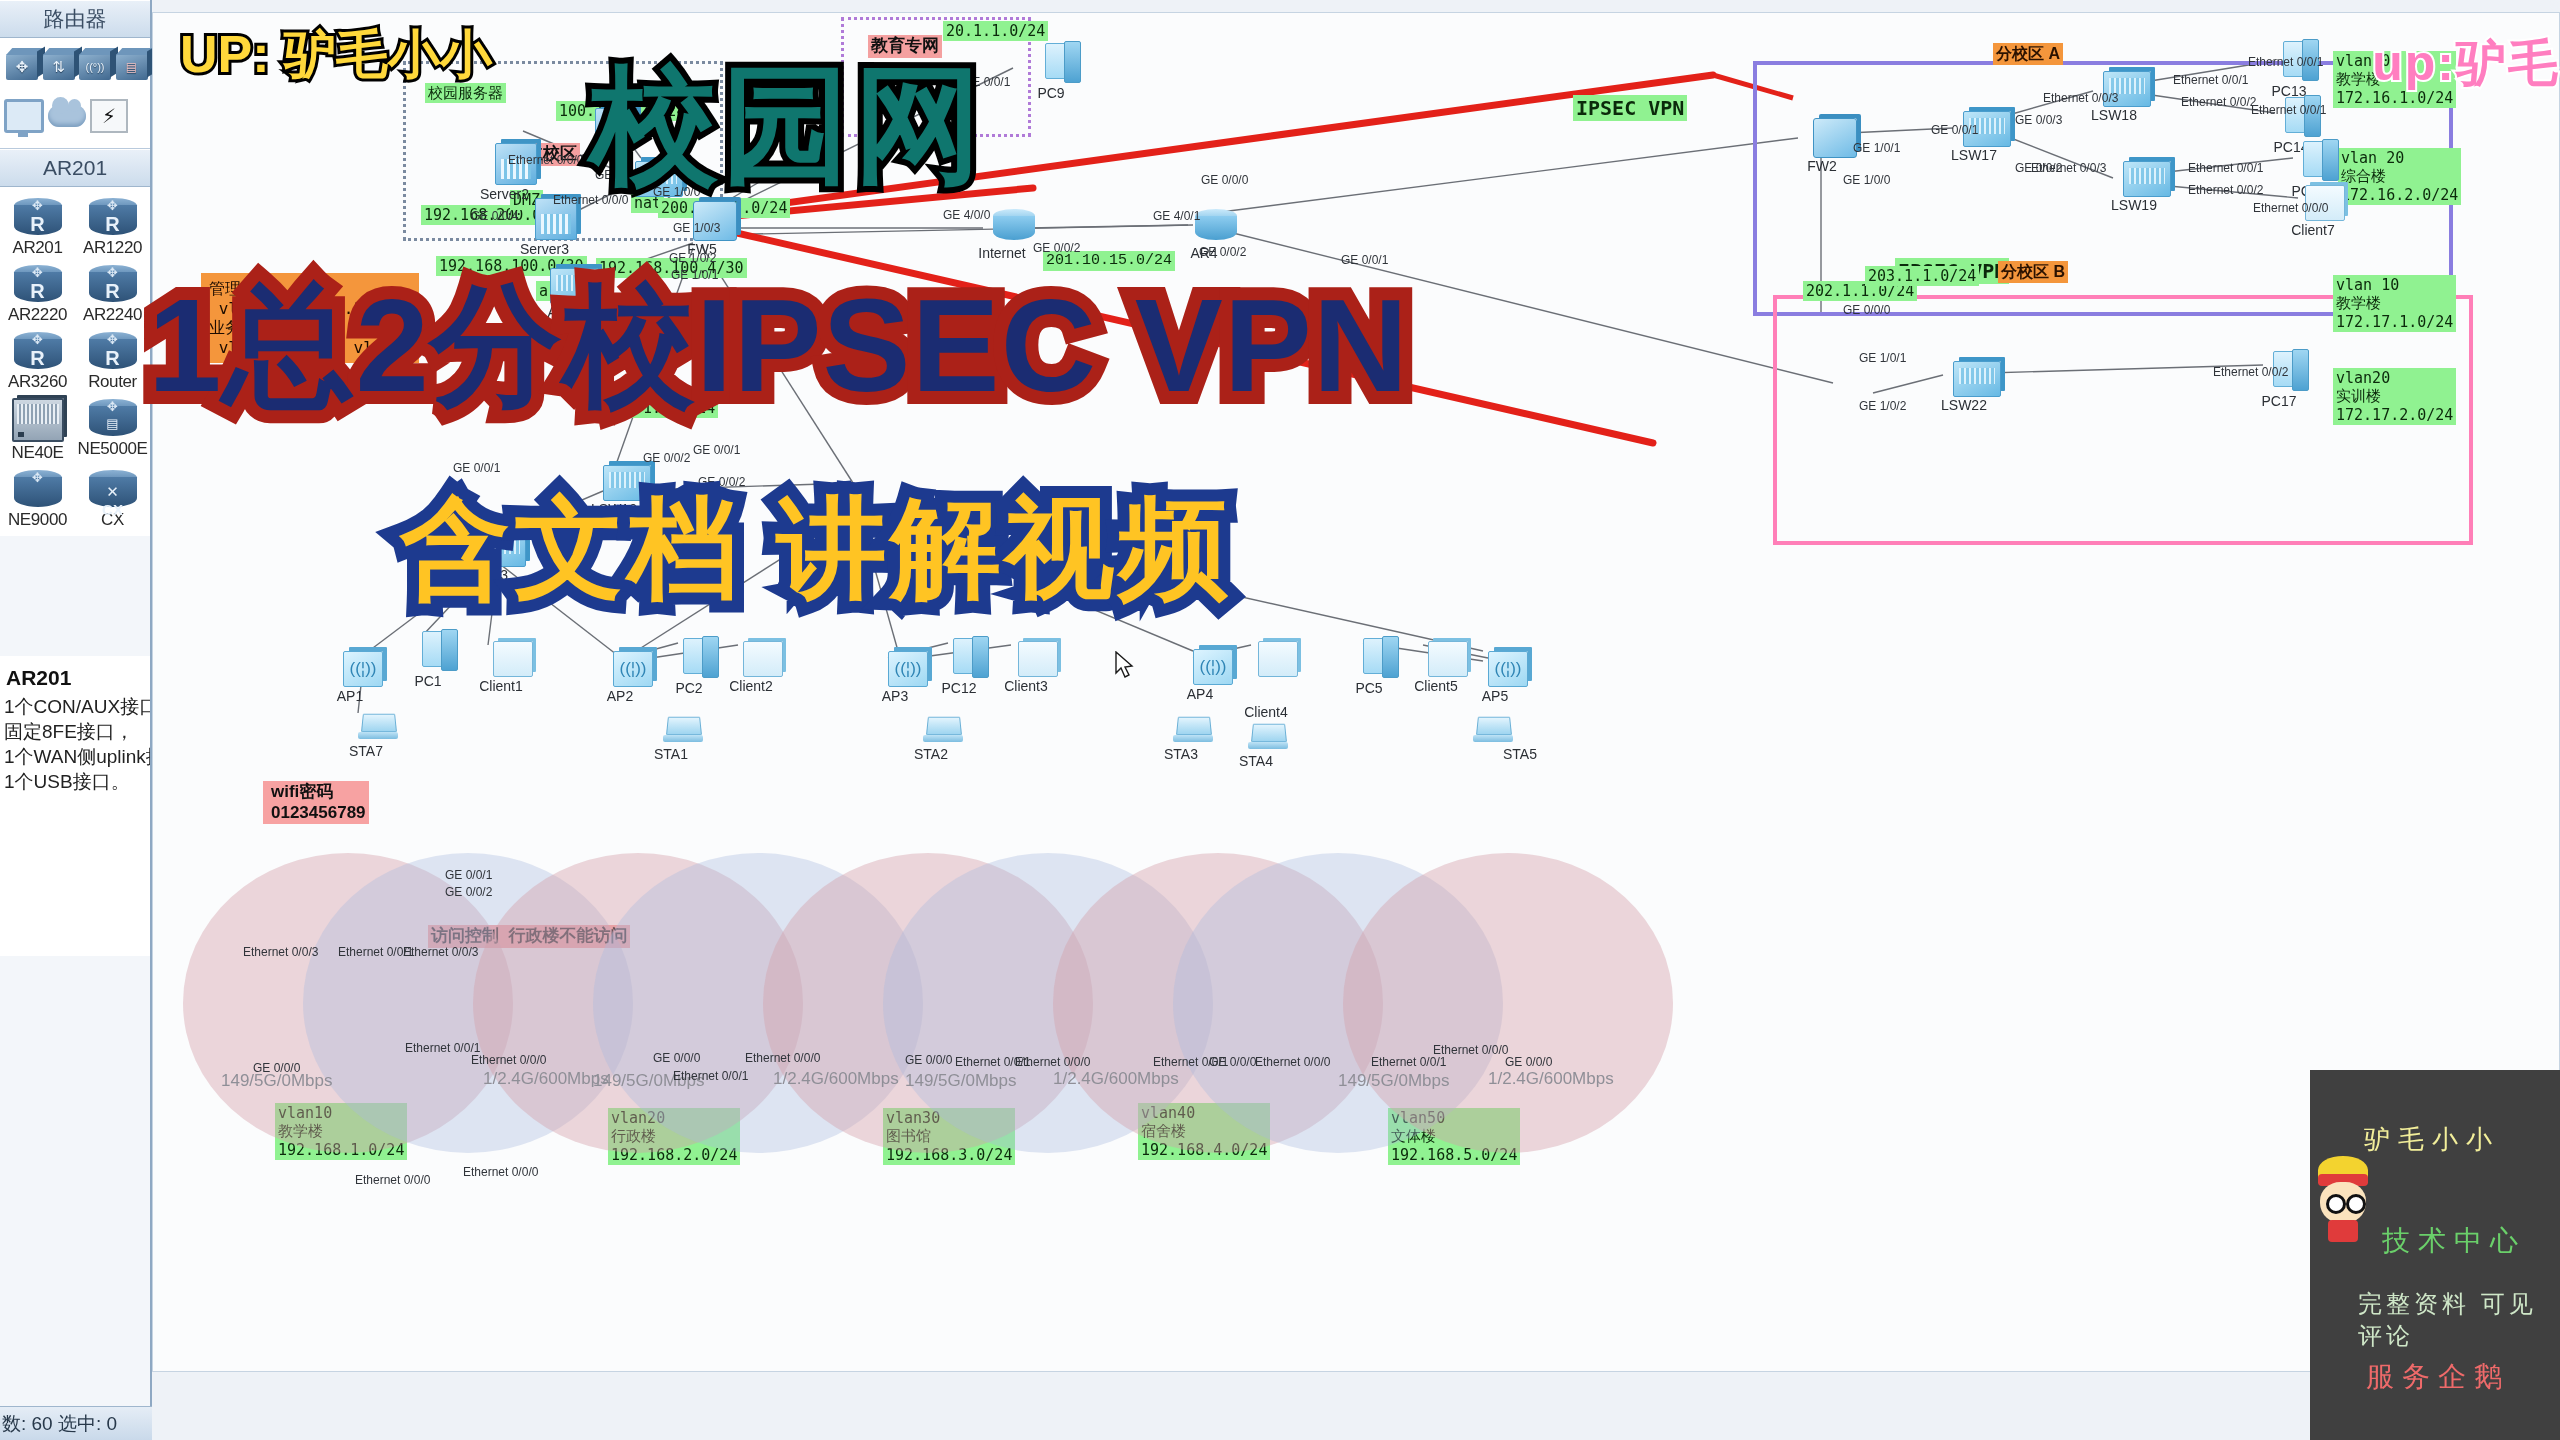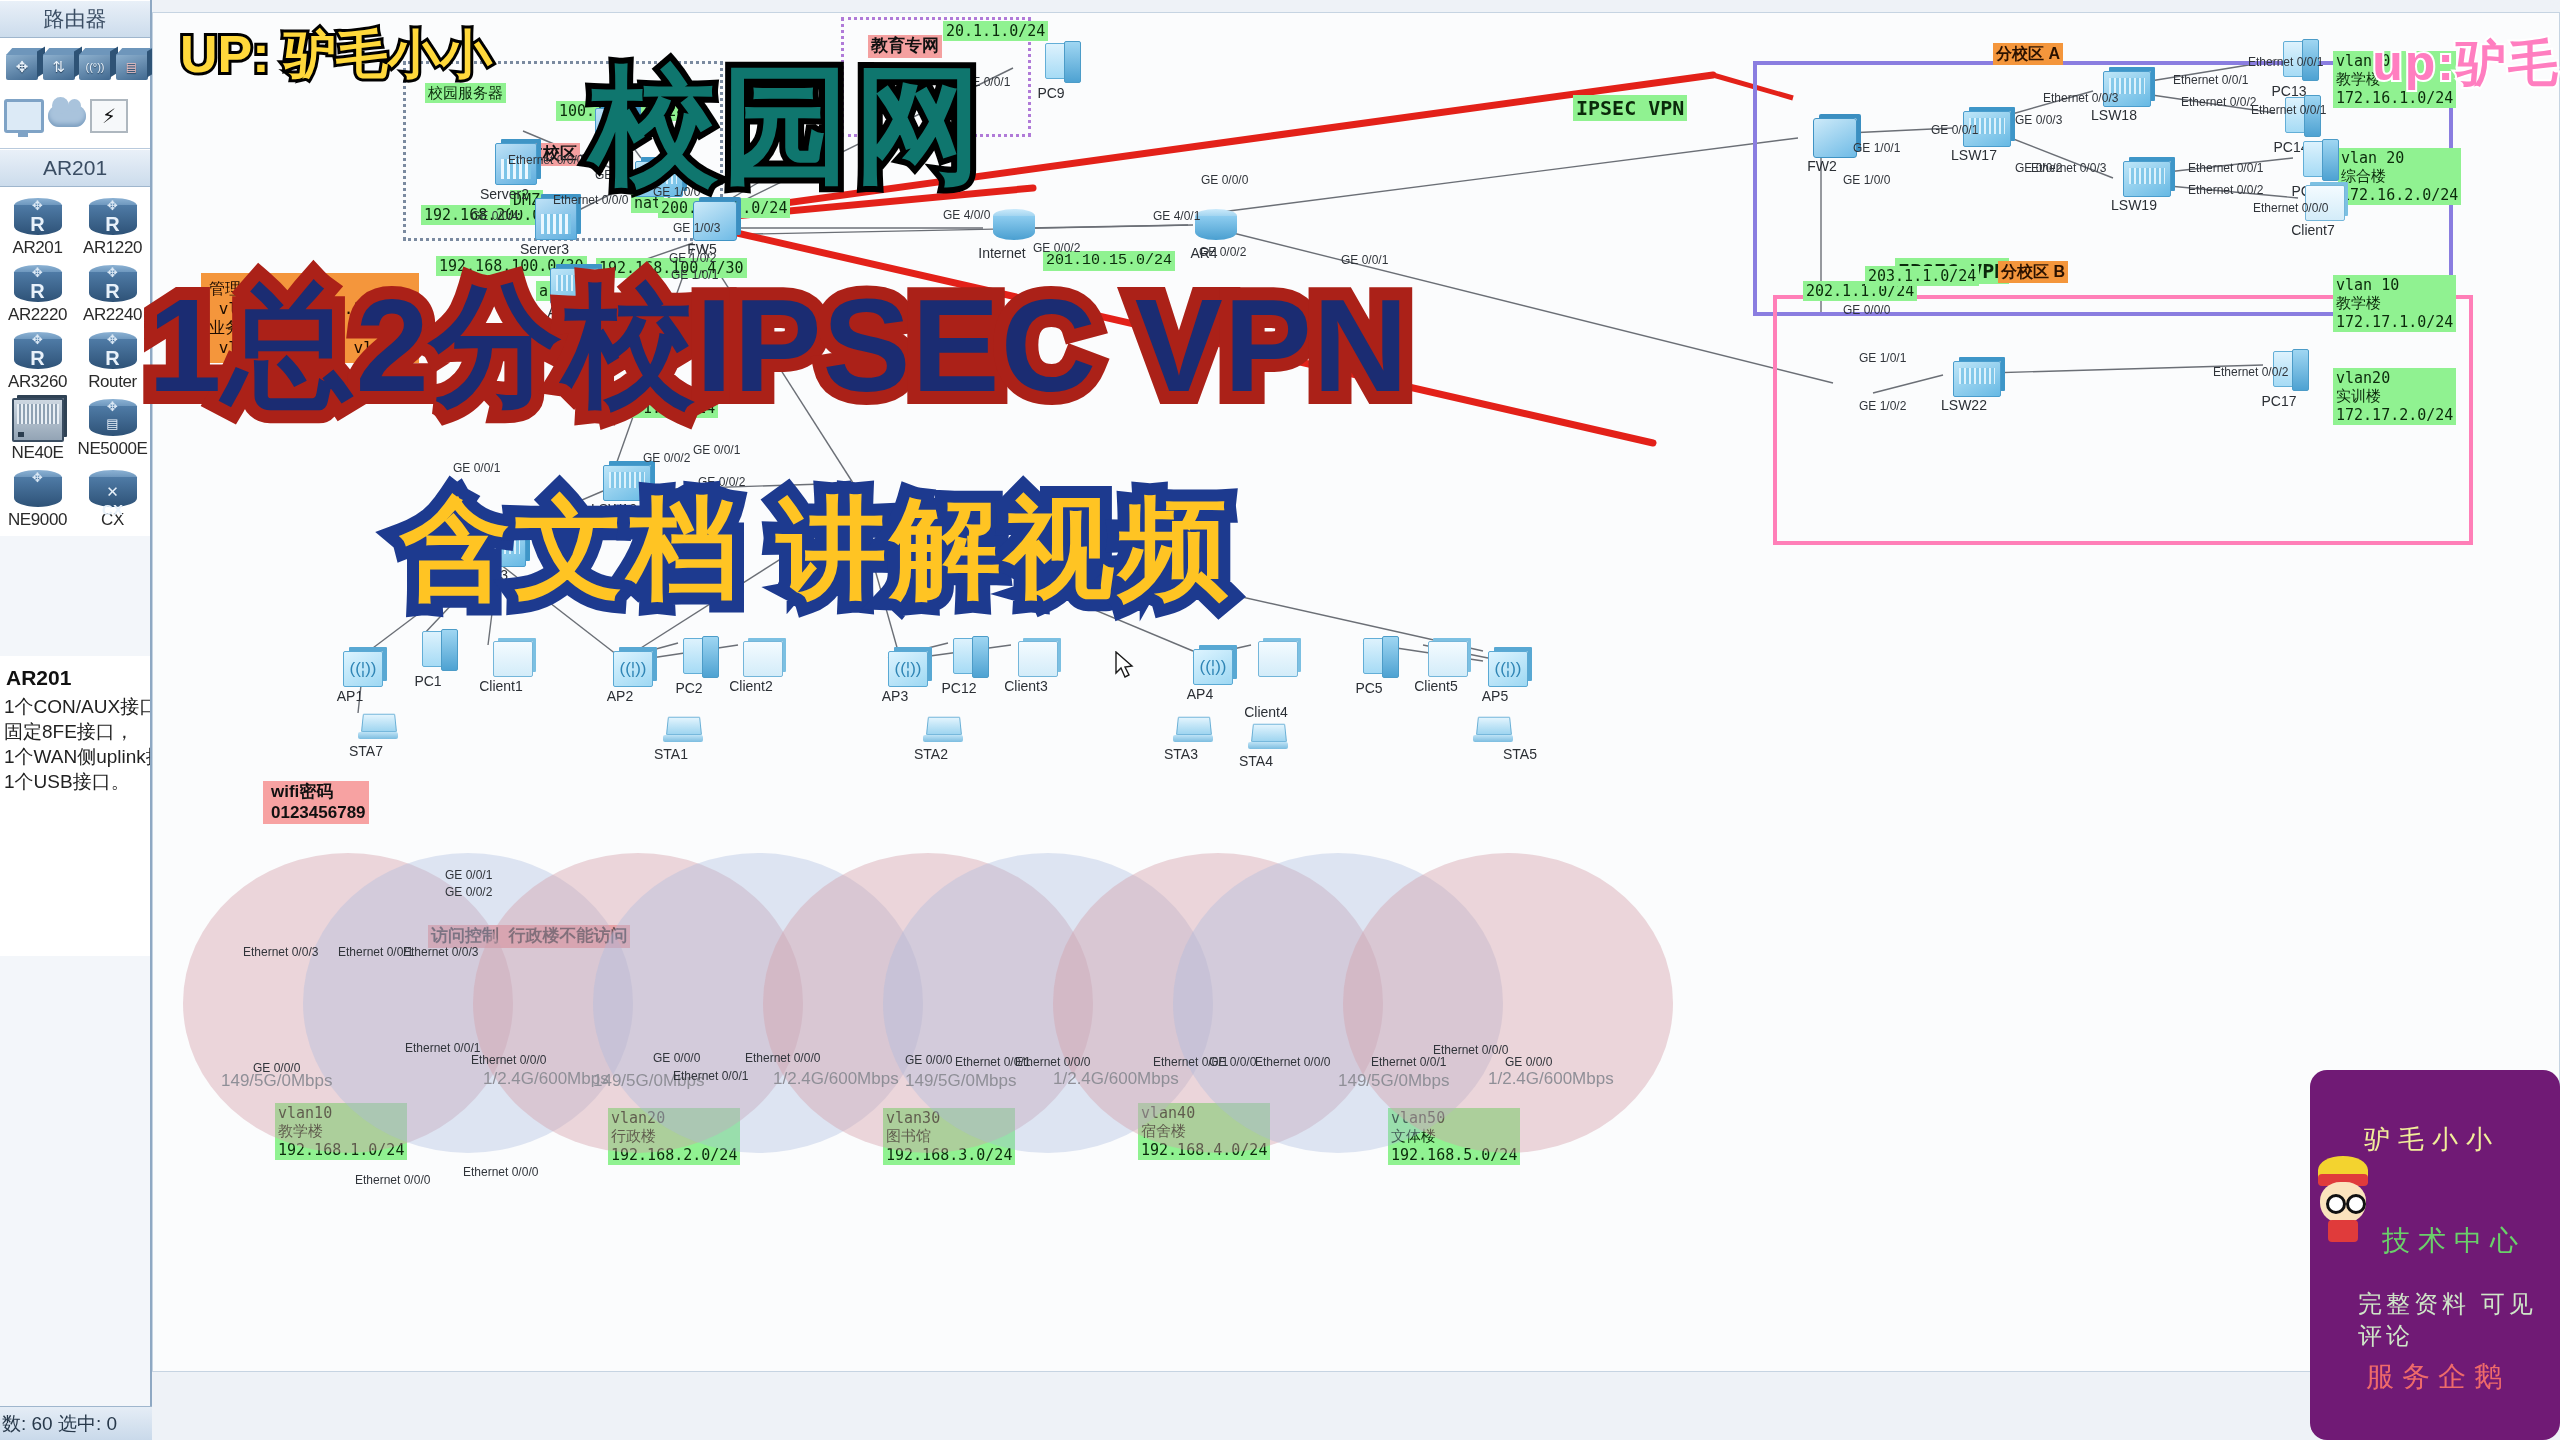--- a/index.html
+++ b/index.html
@@ -129,21 +129,21 @@
   .ov-xyw{left:590px;top:40px;font-size:128px;color:#0f766e;letter-spacing:4px;
      -webkit-text-stroke:12px #000;paint-order:stroke fill;}
   .ov-ipsec{left:148px;top:258px;font-size:132px;color:#1b2c72;letter-spacing:1px;
      -webkit-text-stroke:26px #ab2118;paint-order:stroke fill;}
   .ov-doc{left:400px;top:475px;font-size:110px;color:#ffc423;letter-spacing:4px;
      -webkit-text-stroke:24px #1d3a8f;paint-order:stroke fill;}
   .ov-right{right:0px;top:30px;font-size:50px;color:#ff7ec0;letter-spacing:2px;
      -webkit-text-stroke:4px #fff;paint-order:stroke fill;}
 
   
-  .wm{position:absolute;right:0;bottom:0;width:250px;height:370px;background:#701a75;overflow:hidden;border-radius:17px;}
+  .wm{position:absolute;right:0;bottom:0;width:250px;height:370px;background:#404040;overflow:hidden;}
   .wm-l1{position:absolute;left:54px;top:52px;font-size:26px;color:#f2ee9a;letter-spacing:8px;
          font-family:"DejaVu Sans",sans-serif;}
   .wm-l2{position:absolute;left:72px;top:152px;font-size:28px;color:#6ad06a;letter-spacing:8px;}
   .wm-l3{position:absolute;left:48px;top:218px;font-size:24px;color:#cfe7c8;letter-spacing:4px;}
   .wm-l4{position:absolute;left:56px;top:288px;font-size:28px;color:#ef6a6a;letter-spacing:8px;}
   .wm-kid{position:absolute;left:2px;top:78px;width:66px;height:96px;}
   .kid-face{position:absolute;left:8px;top:34px;width:46px;height:42px;background:#fbe3bd;border-radius:46% 46% 52% 52%;}
   .kid-hat{position:absolute;left:6px;top:8px;width:50px;height:28px;background:#f3d32f;
            border-radius:50% 50% 10% 10%;}
   .kid-hat2{position:absolute;left:6px;top:26px;width:50px;height:12px;background:#e03b3b;border-radius:4px;}

